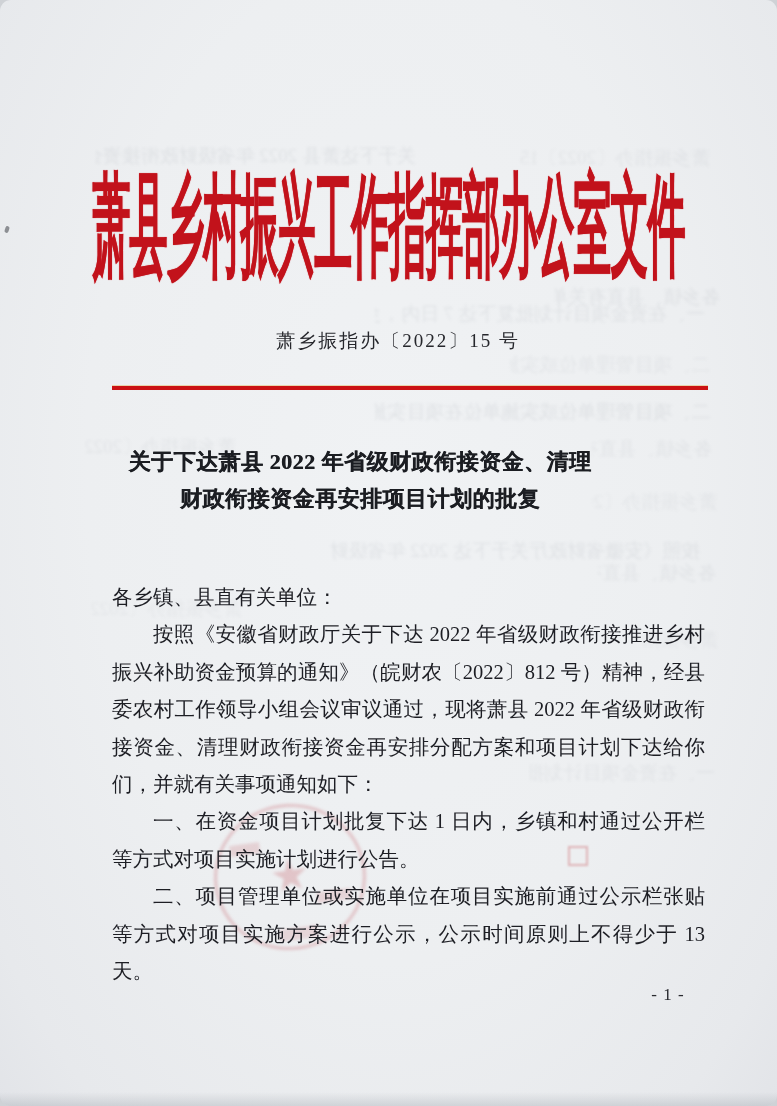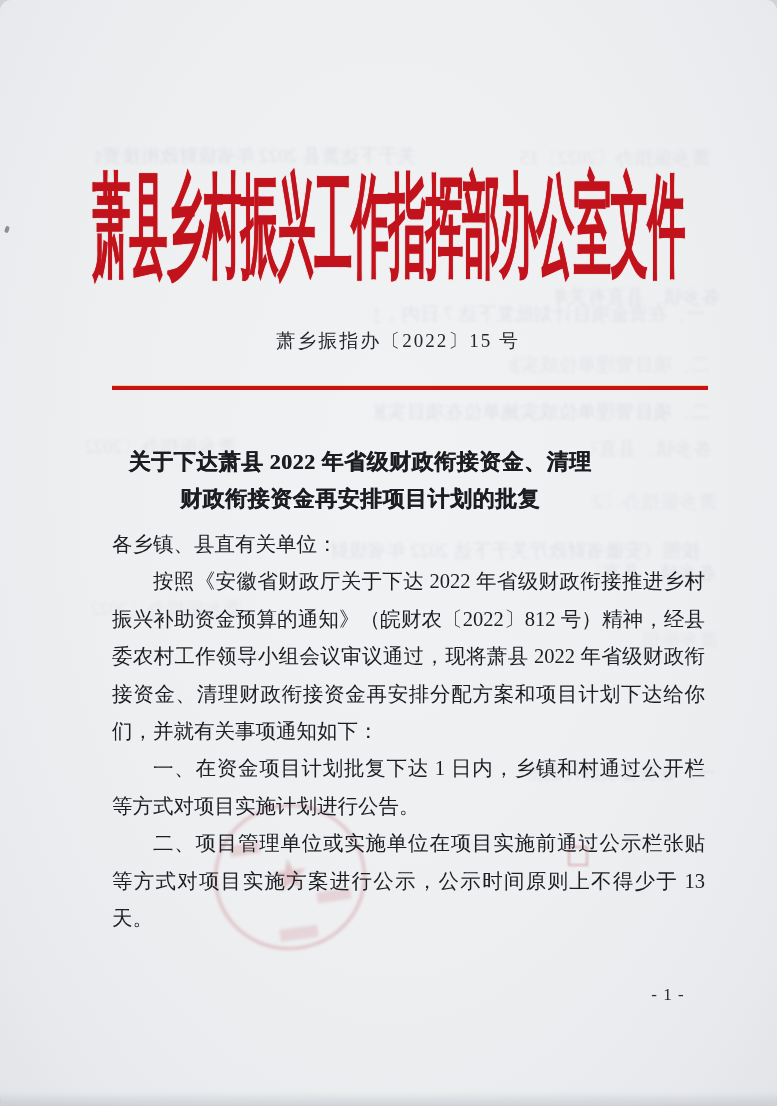--- a/index.html
+++ b/index.html
@@ -52,21 +52,21 @@
   
   .title{
     position:absolute;left:60px;top:443px;width:600px;
     text-align:center;z-index:3;
     font-weight:bold;font-size:22px;line-height:37px;
     color:#1b1d22;letter-spacing:.5px;
     text-shadow:.4px 0 0 #1b1d22;
   }
   
   .bodytext{
-    position:absolute;left:112px;top:526px;width:593px;z-index:2;
+    position:absolute;left:112px;top:579px;width:593px;z-index:2;
     font-size:20.5px;line-height:37.4px;color:#1d1e24;
     text-align:justify;
   }
   .bodytext p{margin:0;}
   .bodytext p.para{text-indent:2em;font-family:Liberation Serif, serif;}
   
   .pagenum{
     position:absolute;top:985px;left:630px;width:76px;
     text-align:center;font-size:17px;color:#2a2b30;letter-spacing:1px;z-index:3;
   }

